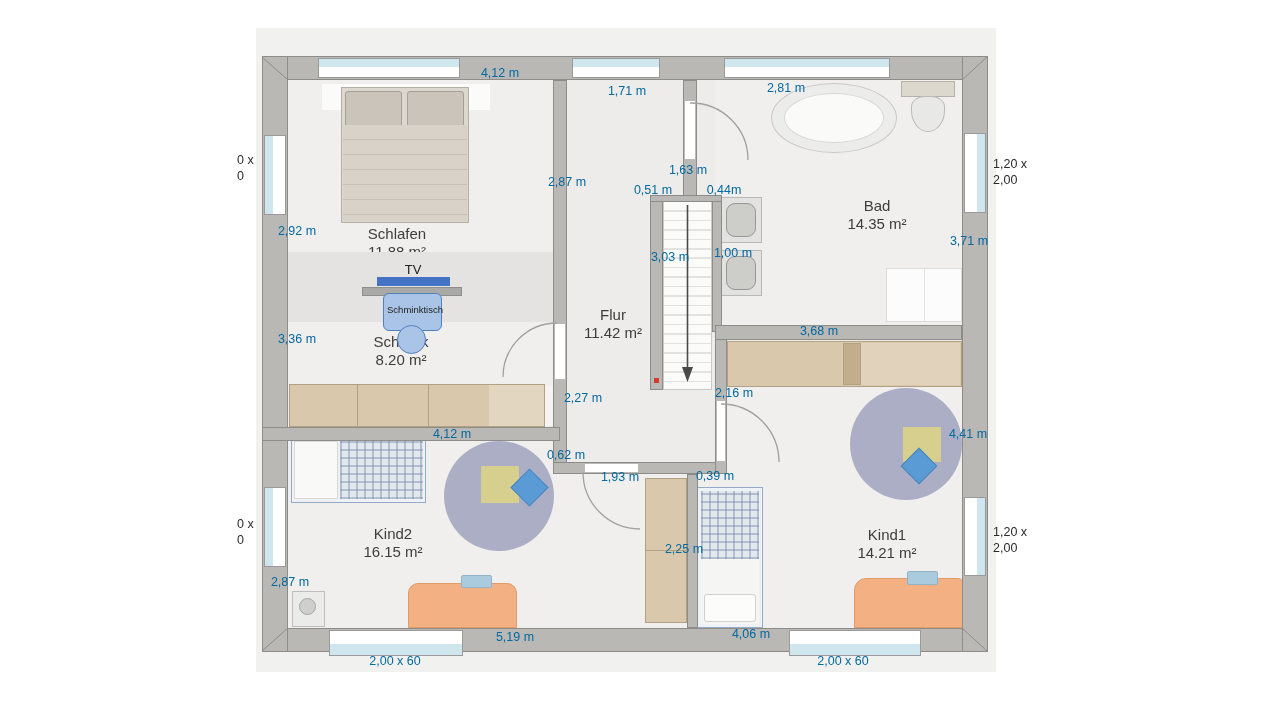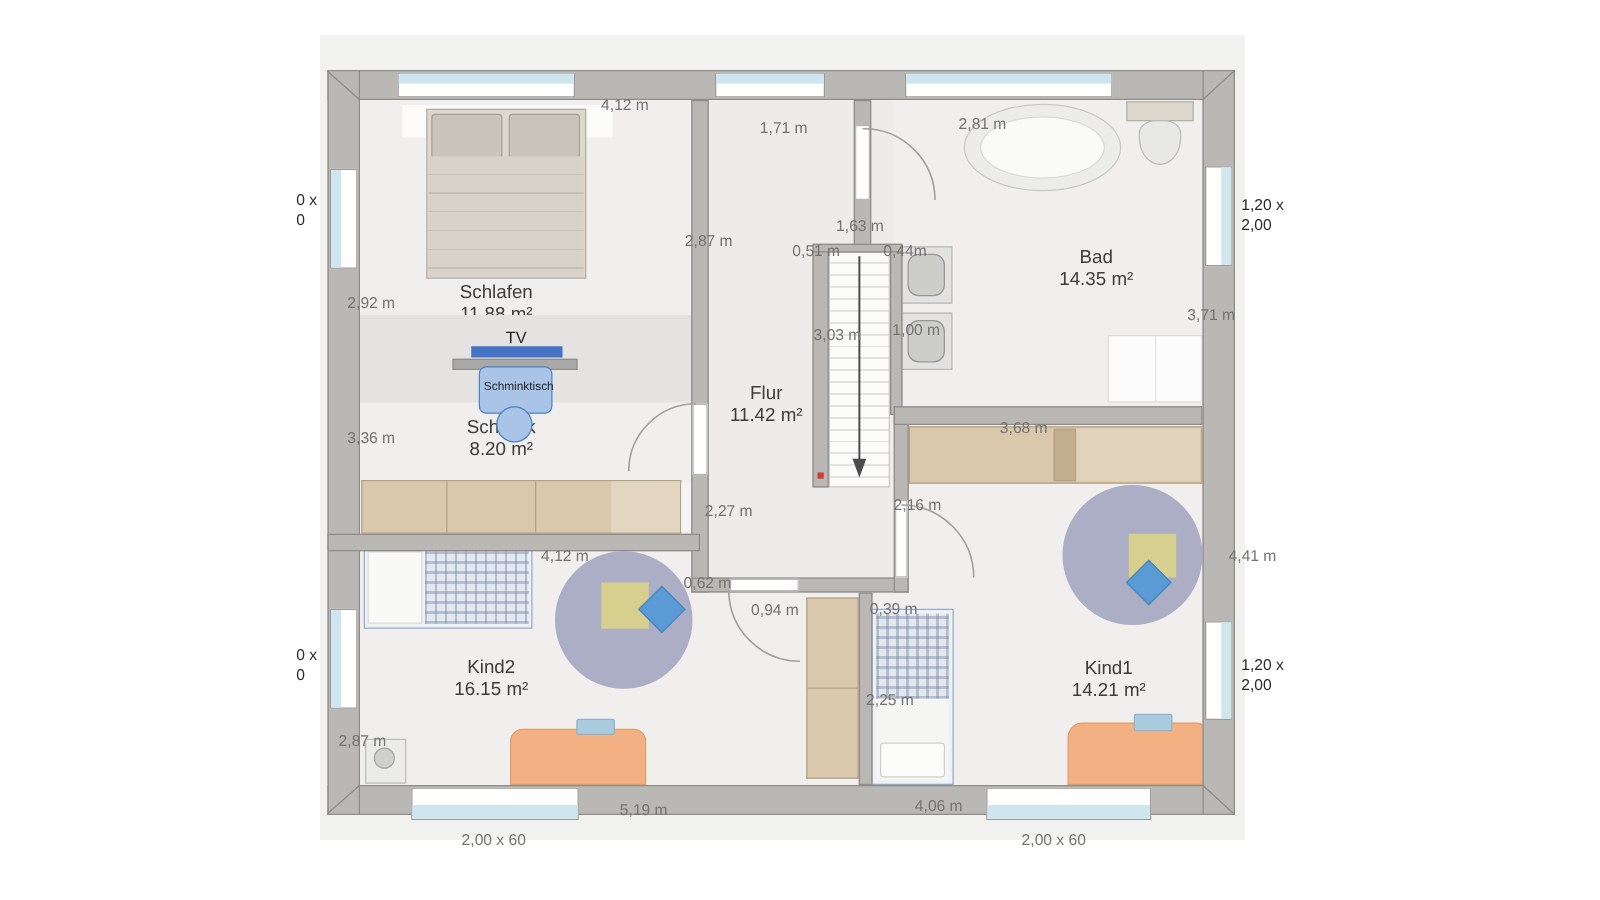--- a/index.html
+++ b/index.html
@@ -16,21 +16,21 @@
   
   .band{background:#e4e3e1;z-index:2;}
   
   .win{background:#ffffff;border:1px solid #9a9a98;z-index:6;}
   .glass{position:absolute;background:#cfe6ef;}
   .slot{background:#ffffff;border:1px solid #b9b9b7;z-index:6;}
   
   .f{z-index:4;}
   
   .dim{position:absolute;transform:translate(-50%,-50%);font-size:12.5px;white-space:nowrap;
-       color:#737373;z-index:8;margin-top:11px;}
+       color:#0369a1;z-index:8;}
   .winlab{position:absolute;font-size:12.5px;line-height:16px;color:#2b2b2b;z-index:8;white-space:nowrap;}
   .room-label{position:absolute;transform:translateX(-50%);text-align:center;font-size:15px;
        line-height:18px;color:#3d3d3d;z-index:3;white-space:nowrap;}
   .area-clip{position:absolute;transform:translateX(-50%);font-size:15px;color:#3d3d3d;z-index:1;white-space:nowrap;}
   .flab{position:absolute;transform:translateX(-50%);color:#222;z-index:4;white-space:nowrap;}
   
   .plaid{background-color:#e3e7ee;
     background-image:repeating-linear-gradient(90deg, rgba(120,140,170,.45) 0 2px, transparent 2px 8px),
                      repeating-linear-gradient(0deg, rgba(120,140,170,.45) 0 2px, transparent 2px 8px);}
   .steps{background:repeating-linear-gradient(180deg,#fbfbfa 0 8px,#e2e2e0 8px 9.5px);
@@ -210,24 +210,24 @@
   <span class="dim" style="left:297px;top:231px;">2,92 m</span>
   <span class="dim" style="left:670px;top:257px;">3,03 m</span>
   <span class="dim" style="left:733px;top:253px;">1,00 m</span>
   <span class="dim" style="left:969px;top:241px;">3,71 m</span>
   <span class="dim" style="left:297px;top:339px;">3,36 m</span>
   <span class="dim" style="left:819px;top:331px;">3,68 m</span>
   <span class="dim" style="left:734px;top:393px;">2,16 m</span>
   <span class="dim" style="left:583px;top:398px;">2,27 m</span>
   <span class="dim" style="left:452px;top:434px;">4,12 m</span>
   <span class="dim" style="left:566px;top:455px;">0,62 m</span>
-  <span class="dim" style="left:620px;top:477px;">0,94 m</span>
+  <span class="dim" style="left:620px;top:477px;">1,93 m</span>
   <span class="dim" style="left:715px;top:476px;">0,39 m</span>
-  <span class="dim" style="left:1002px;top:434px;text-align:right;">4,41 m</span>
-  <span class="dim" style="left:712px;top:549px;">2,25 m</span>
+  <span class="dim" style="left:968px;top:434px;text-align:right;">4,41 m</span>
+  <span class="dim" style="left:684px;top:549px;">2,25 m</span>
   <span class="dim" style="left:290px;top:582px;">2,87 m</span>
   <span class="dim" style="left:515px;top:637px;">5,19 m</span>
   <span class="dim" style="left:751px;top:634px;">4,06 m</span>
 
   <span class="dim" style="left:395px;top:661px;">2,00 x 60</span>
   <span class="dim" style="left:843px;top:661px;">2,00 x 60</span>
   <div class="winlab" style="left:993px;top:156px;">
     <div>1,20 x</div>
     <div>2,00</div>
   </div>

